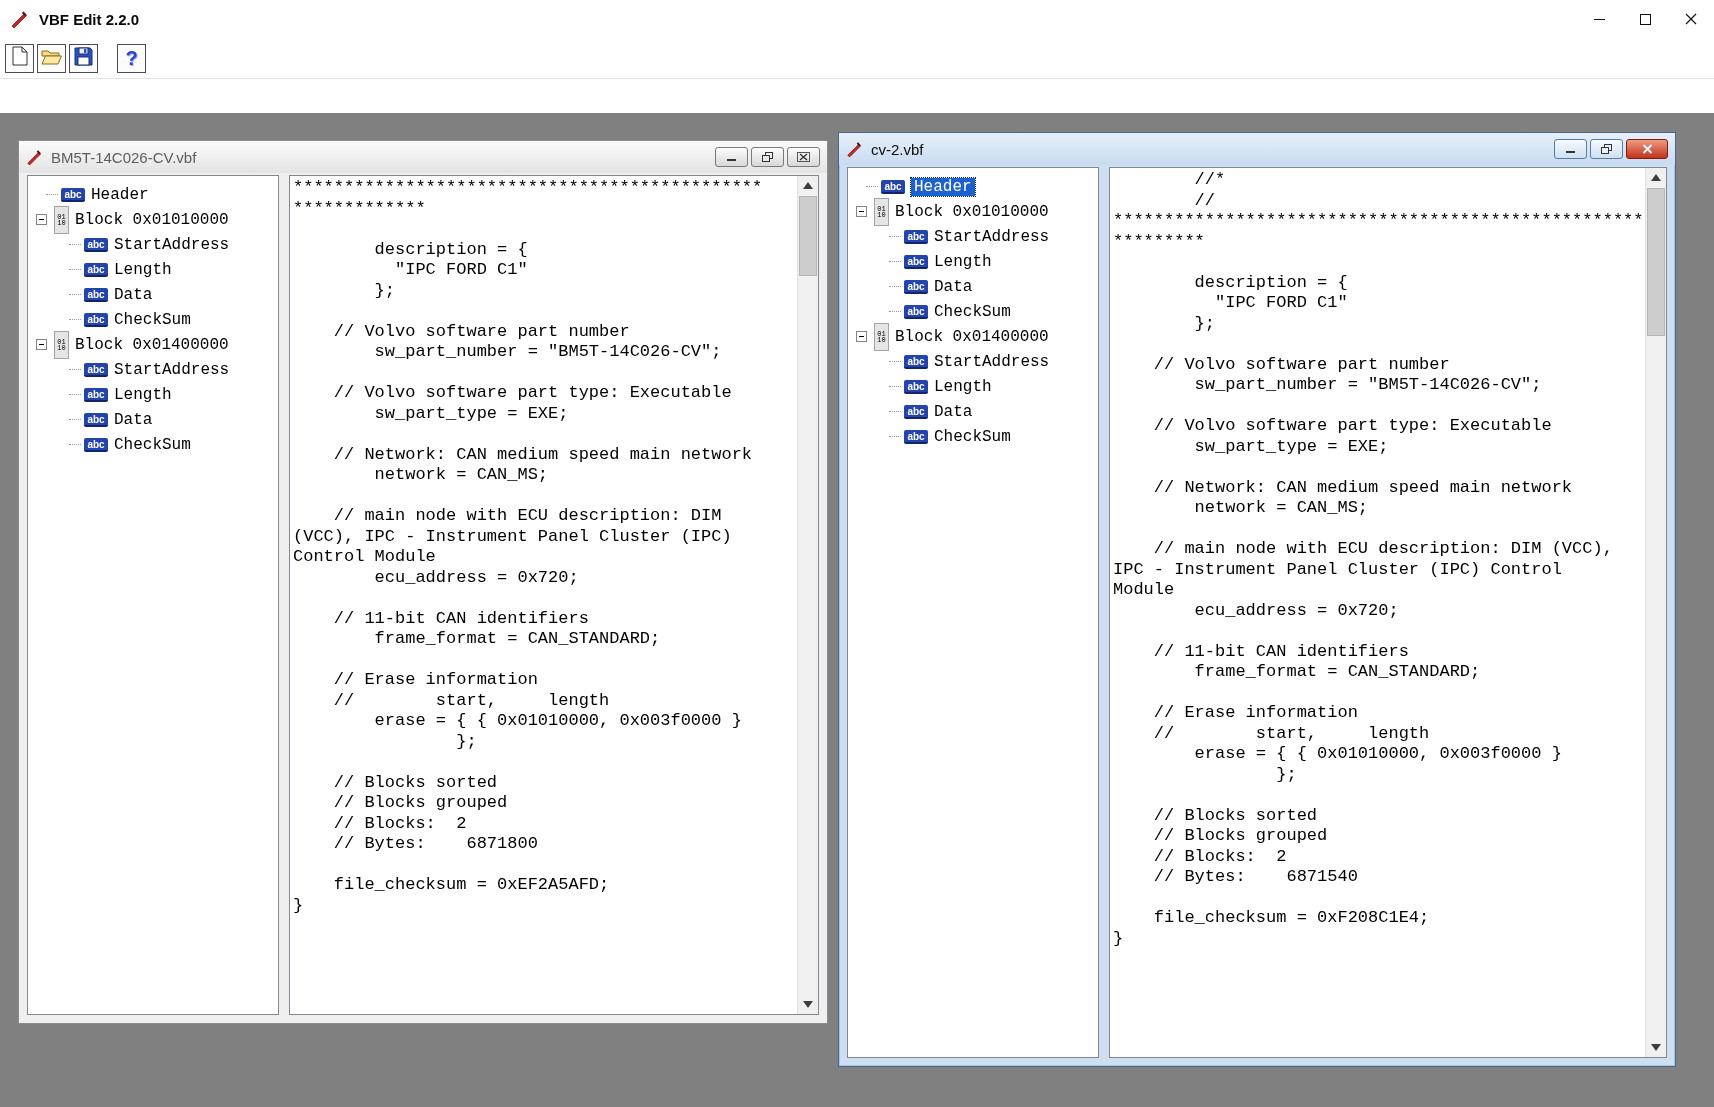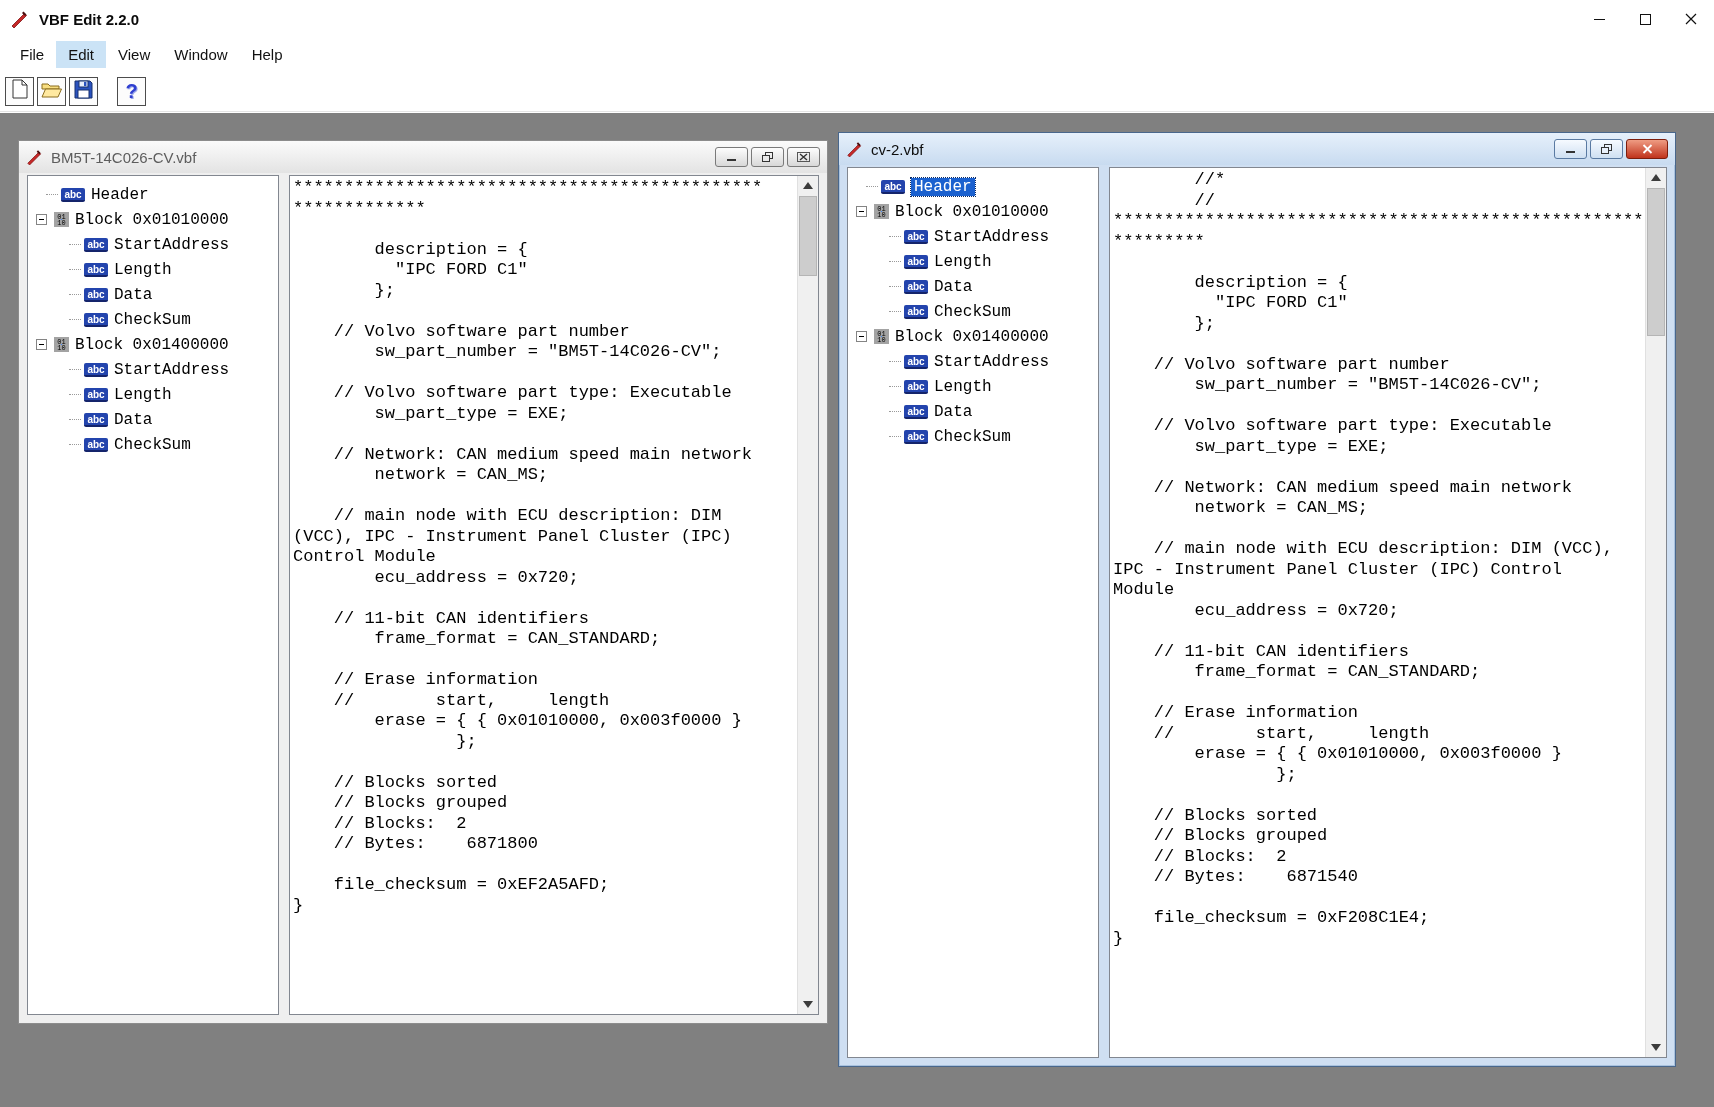--- a/index.html
+++ b/index.html
@@ -54,21 +54,21 @@
   .trow.header { padding-left:14px; }
   .trow.block  { padding-left:4px; }
   .trow.lvl1   { padding-left:37px; }
   .dots { width:12px; height:1px; border-top:1px dotted #9a9a9a; margin-right:3px; flex:0 0 auto; }
   .expander { width:11px; height:11px; border:1px solid #848484; background:#fff; position:relative; margin-right:7px; flex:0 0 auto; }
   .expander::after { content:""; position:absolute; left:2px; right:2px; top:4px; height:1px; background:#000; }
   .ticon { flex:0 0 auto; }
   .ticon.abc { min-width:24px; height:14px; padding:0 2px; background:#2344ad; color:#fff; border-radius:2px;
                font-family:"Liberation Sans", sans-serif; font-size:10px; font-weight:bold; line-height:14px;
                text-align:center; border-bottom:2px solid #14246b; }
-  .ticon.block { width:15px; height:15px; background:#3b82f6; border:7px solid #a3a3a3; color:#000;
+  .ticon.block { width:15px; height:28px; background:#e5e5e5; border:1px solid #a3a3a3; color:#000;
                  font-size:7px; line-height:6px; white-space:pre; display:flex; align-items:center; justify-content:center;
                  font-family:"Liberation Mono", monospace; }
   .tlabel { margin-left:6px; }
   .tlabel.selected { background:#1b61cf; color:#fff; padding:0 3px; outline:1px dotted #0a2a66; }
 
   
   .codewrap { flex:1; background:#fff; border:1px solid #828790; display:flex; overflow:hidden; }
   .code { flex:1; margin:0; padding:2px 0 0 3px; font-family:"Liberation Mono", monospace;
           font-size:17px; line-height:20.5px; white-space:pre; overflow:hidden; color:#000; }
 
@@ -107,27 +107,20 @@
           </svg>
         </span>
       <span class="wc">
           <svg width="12" height="12">
             <path d="M1 1 L11 11 M11 1 L1 11" stroke="#111" stroke-width="1.2"></path>
           </svg>
         </span>
     </span>
   </div>
 
-  <div class="menubar">
-    <span class="mitem">File</span>
-    <span class="mitem active">Edit</span>
-    <span class="mitem">View</span>
-    <span class="mitem">Window</span>
-    <span class="mitem">Help</span>
-  </div>
 
   <div class="toolbar">
     <span class="tbtn">
       <span><svg width="18" height="20" viewBox="0 0 18 20">
             <path d="M2 1 h9 l5 5 v13 h-14 z" fill="#fff" stroke="#333"></path>
             <path d="M11 1 v5 h5" fill="none" stroke="#333"></path>
           </svg></span>
     </span>
     <span class="tbtn">
       <span><svg width="21" height="17" viewBox="0 0 21 17">

